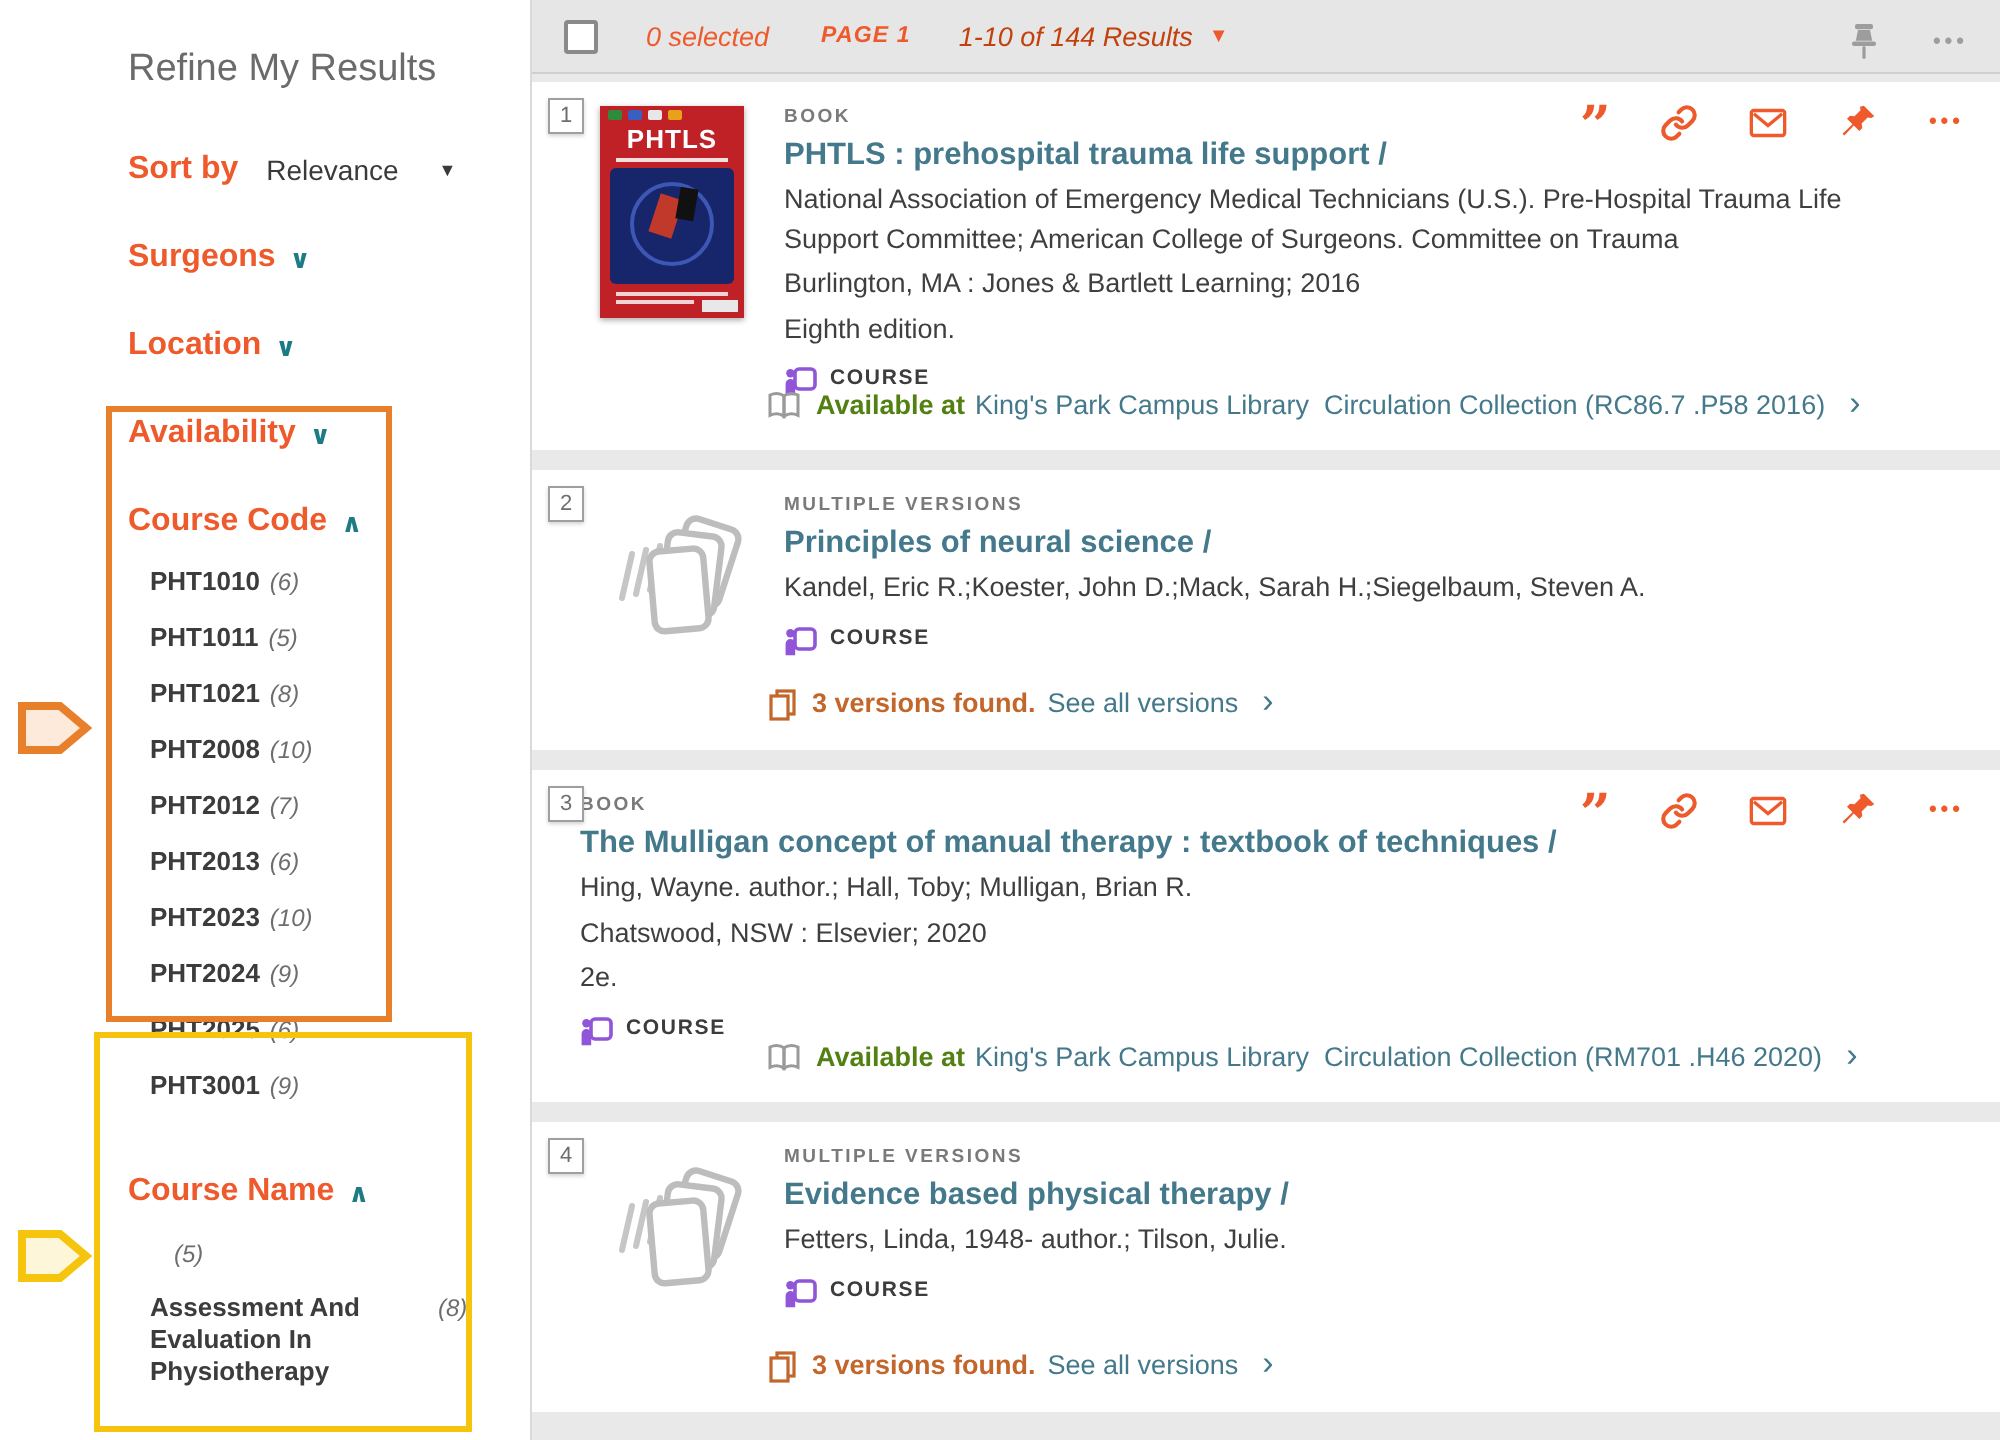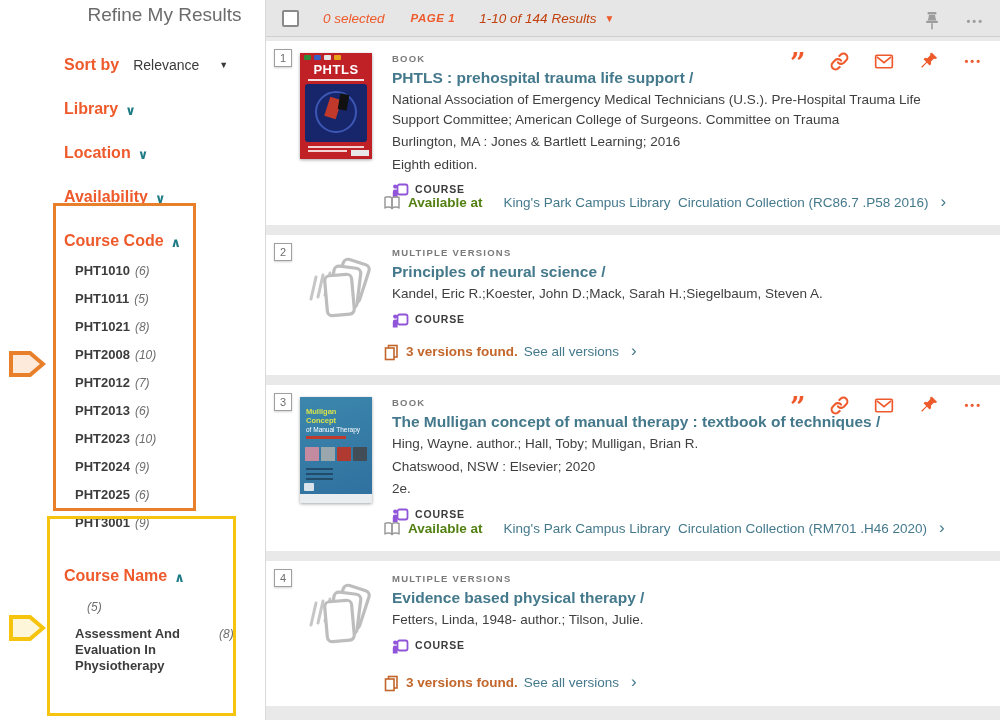--- a/index.html
+++ b/index.html
@@ -2,21 +2,21 @@
 <html><head>
 <meta charset="utf-8">
 <style>
   * { margin:0; padding:0; box-sizing:border-box; }
   html,body { width:1000px; height:720px; overflow:hidden;
     font-family:"Liberation Sans","DejaVu Sans",sans-serif; background:#fff; }
   #stage { position:relative; width:1000px; height:720px; }
 
   
   #sidebar { position:absolute; left:0; top:0; width:265px; height:720px; background:#fff; }
-  .sb-title { margin:4px 0 0 64px; font-size:19px; color:#6b6b6b; font-weight:400;text-align:center; }
+  .sb-title { margin:24px 0 0 64px; font-size:19px; color:#6b6b6b; font-weight:400; }
   .sort-row { margin:30px 0 0 64px; display:flex; align-items:center; }
   .sort-label { color:#ee5a2b; font-weight:bold; font-size:16px; }
   .sort-value { color:#3a3a3a; font-size:14px; margin-left:14px; }
   .sort-caret { color:#3a3a3a; font-size:9px; margin-left:20px; }
   .facet-head { margin:26px 0 0 64px; display:flex; align-items:center; cursor:pointer; }
   .facet-label { color:#ee5a2b; font-weight:bold; font-size:16px; }
   .facet-chev { color:#1d7b85; font-size:13px; font-weight:bold; margin-left:7px; margin-top:2px; }
   .cc-list { list-style:none; margin:13px 0 0 75px; }
   .cc-list li { height:28px; font-size:13px; color:#3c3c3c; font-weight:bold; cursor:pointer; }
   .count { font-weight:400; font-style:italic; font-size:12px; color:#6d6d6d; margin-left:5px; }
@@ -54,21 +54,21 @@
     font-size:11px; display:flex; align-items:center; justify-content:center; }
   .thumb { margin-left:24px; width:78px; flex:0 0 78px; cursor:pointer; }
   .content { margin-left:14px; max-width:560px; }
   .rtype { font-size:9.5px; font-weight:bold; color:#7a7a7a; letter-spacing:.13em; margin-top:2px; }
   .rtitle { display:inline-block; font-size:15.5px; font-weight:bold; color:#44798c; margin-top:5px; cursor:pointer; text-decoration:none; }
   .rline { font-size:13.5px; color:#3f3f3f; line-height:1.45; margin-top:3px; }
   .course-tag { display:flex; align-items:flex-start; margin-top:9px; gap:6px; }
   .course-tag span { font-size:10.5px; font-weight:bold; color:#3c3c3c; letter-spacing:.08em; }
   .bottom-row { position:absolute; left:117px; bottom:14px; display:flex; cursor:pointer; }
   .avail-status { color:#538012; font-weight:bold; font-size:13.5px; margin-left:7px; }
-  .avail-loc { color:#44798c; font-size:13.5px; margin-left:21px; white-space:pre-wrap; }
+  .avail-loc { color:#44798c; font-size:13.5px; margin-left:5px; white-space:pre-wrap; }
   .chev { color:#44798c; font-size:17px; margin-left:12px; line-height:13px; }
   .versions-found { color:#c2662b; font-weight:bold; font-size:13.5px; margin-left:6px; }
   .see-all { color:#44798c; font-size:13.5px; margin-left:6px; cursor:pointer; }
   .actions { position:absolute; top:10px; right:18px; display:flex; align-items:center; gap:25px; height:20px; }
   .act { cursor:pointer; display:inline-flex; align-items:center; }
   .quote-glyph { font-family:"DejaVu Serif",serif; font-size:27px; line-height:12px; color:#ee5a2b; font-weight:bold; margin-top:6px; }
   .act-dots { color:#ee5a2b; font-size:11px; letter-spacing:2px; font-weight:bold; }
 
   
   .cover { width:72px; height:106px; margin-top:2px; box-shadow:0 1px 3px rgba(0,0,0,.35); position:relative; overflow:hidden; }
@@ -109,21 +109,21 @@
   <aside id="sidebar">
     <h2 class="sb-title">Refine My Results</h2>
 
     <div class="sort-row">
       <span class="sort-label">Sort by</span>
       <span class="sort-value">Relevance</span>
       <span class="sort-caret">▼</span>
     </div>
 
     <div class="facet-head">
-      <span class="facet-label">Library</span>
+      <span class="facet-label">Surgeons</span>
       <span class="facet-chev">∨</span>
     </div>
     <div class="facet-head">
       <span class="facet-label">Location</span>
       <span class="facet-chev">∨</span>
     </div>
     <div class="facet-head">
       <span class="facet-label">Availability</span>
       <span class="facet-chev">∨</span>
     </div>
@@ -305,40 +305,20 @@
           <span class="versions-found">3 versions found.</span>
           <span class="see-all">See all versions</span>
           <span class="chev">›</span>
         </div>
       </article>
 
       <article class="card card-3">
         <div class="badge">
             <span>3</span>
           </div>
-        <div class="thumb">
-          <div class="cover cover-mulligan">
-            <div class="mul-t1">Mulligan Concept</div>
-            <div class="mul-t2">of Manual Therapy</div>
-            <div class="mul-t3"></div>
-            <div class="mul-strip">
-                <i></i>
-                <i></i>
-                <i></i>
-                <i></i>
-              </div>
-            <div class="mul-lines">
-                <i></i>
-                <i></i>
-                <i></i>
-              </div>
-            <div class="mul-logo"></div>
-            <div class="mul-foot"></div>
-          </div>
-        </div>
         <div class="content">
           <div class="rtype">BOOK</div>
           <a class="rtitle">The Mulligan concept of manual therapy : textbook of techniques /</a>
           <div class="rline">Hing, Wayne. author.; Hall, Toby; Mulligan, Brian R.</div>
           <div class="rline">Chatswood, NSW : Elsevier; 2020</div>
           <div class="rline">2e.</div>
           <div class="course-tag">
             <svg width="17" height="15" viewBox="0 0 17 15">
               <rect x="5.5" y="1.5" width="10" height="10" rx="2" fill="none" stroke="#9055d8" stroke-width="1.8"></rect>
               <circle cx="3.2" cy="3.6" r="2.1" fill="#9055d8"></circle>

